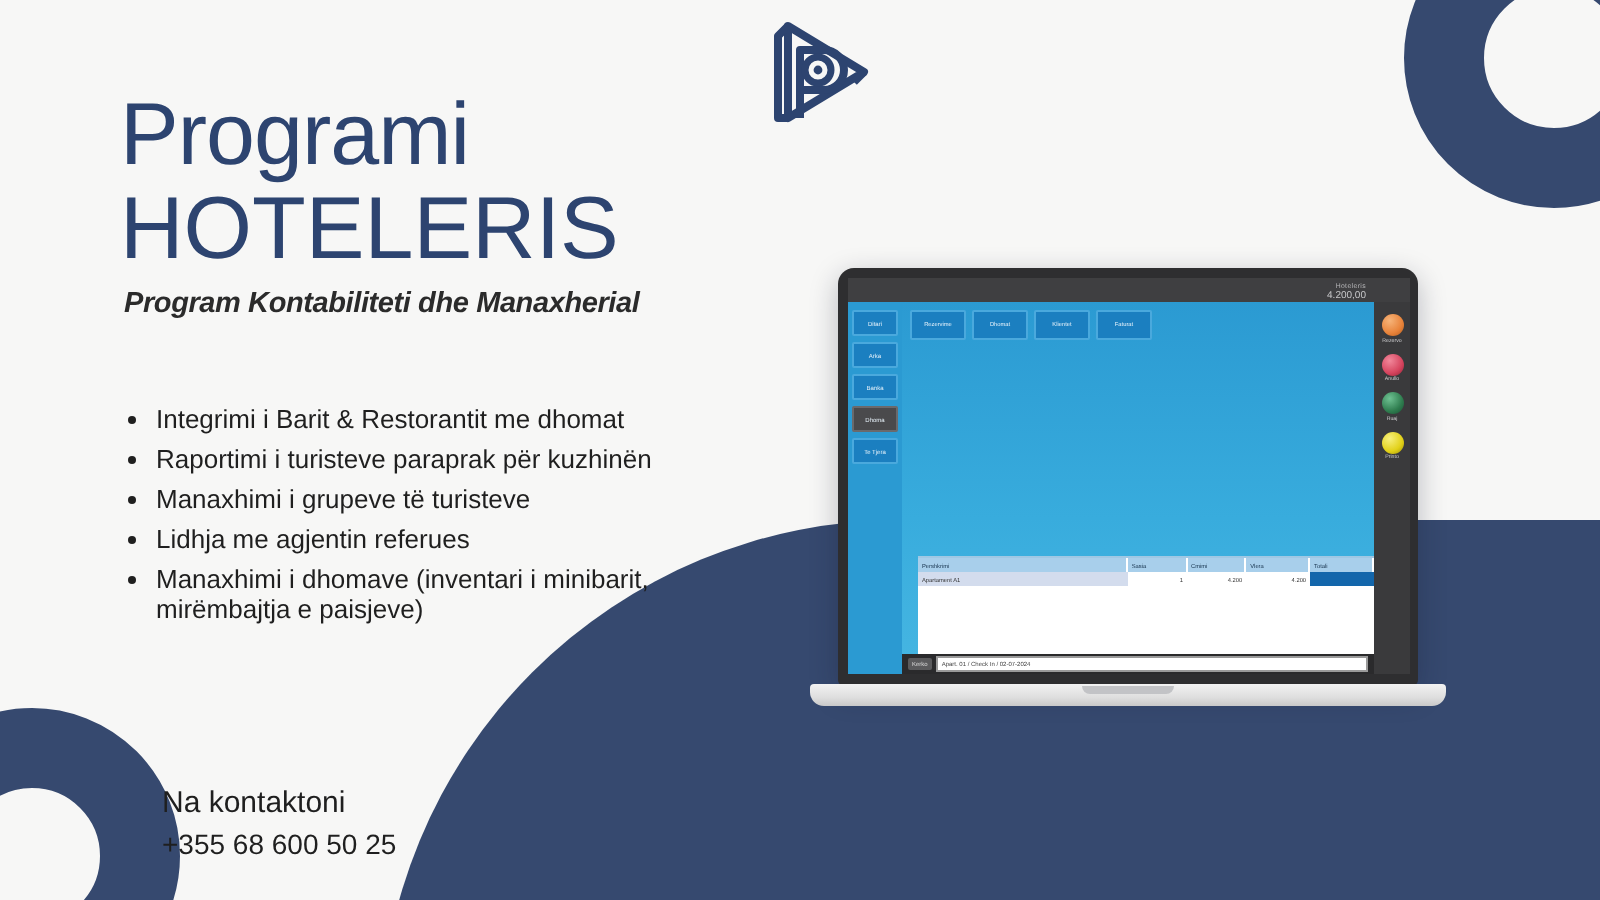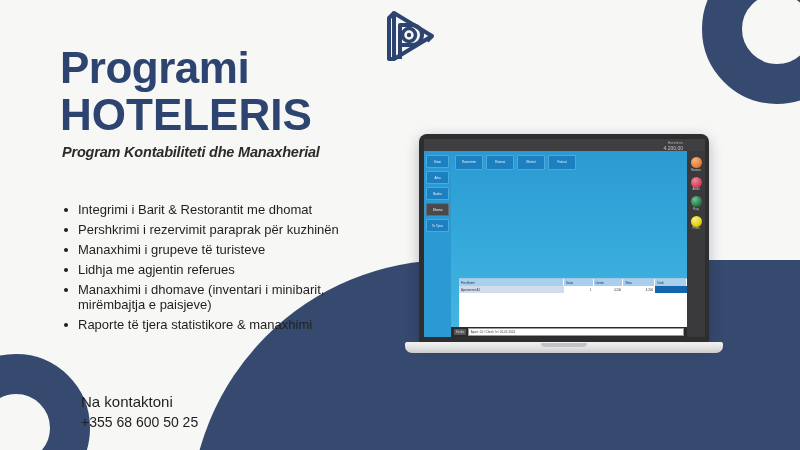--- a/index.html
+++ b/index.html
@@ -65,21 +65,21 @@
     position: absolute;
     left: 60px;
     top: 44px;
     width: 330px;
   }
   .title-line1,
   .title-line2 {
     color: #2d4470;
     font-size: 44px;
     line-height: 47px;
-    font-weight: bold;
+    font-weight: normal;
     letter-spacing: -0.5px;
     margin: 0;
   }
   .title-line2 {
     letter-spacing: 0px;
   }
   .subtitle {
     margin: 6px 0 0 2px;
     color: #2b2b2b;
     font-size: 14.5px;
@@ -412,25 +412,24 @@
 </div>
 
 <div class="headline">
   <div class="title-line1">Programi</div>
   <div class="title-line2">HOTELERIS</div>
   <div class="subtitle">Program Kontabiliteti dhe Manaxherial</div>
 </div>
 
 <ul class="features">
   <li>Integrimi i Barit &amp; Restorantit me dhomat</li>
-  <li>Pershkrimi i rezervimit paraprak për kuzhinën</li>
+  <li>Raportimi i turisteve paraprak për kuzhinën</li>
   <li>Manaxhimi i grupeve të turisteve</li>
   <li>Lidhja me agjentin referues</li>
   <li>Manaxhimi i dhomave (inventari i minibarit, mirëmbajtja e paisjeve)</li>
-  <li>Raporte të tjera statistikore &amp; manaxhimi</li>
 </ul>
 
 <div class="contact">
   <div class="contact-label">Na kontaktoni</div>
   <div class="contact-phone">+355 68 600 50 25</div>
 </div>
 
 <div class="laptop">
   <div class="laptop-lid">
     <div class="screen">

